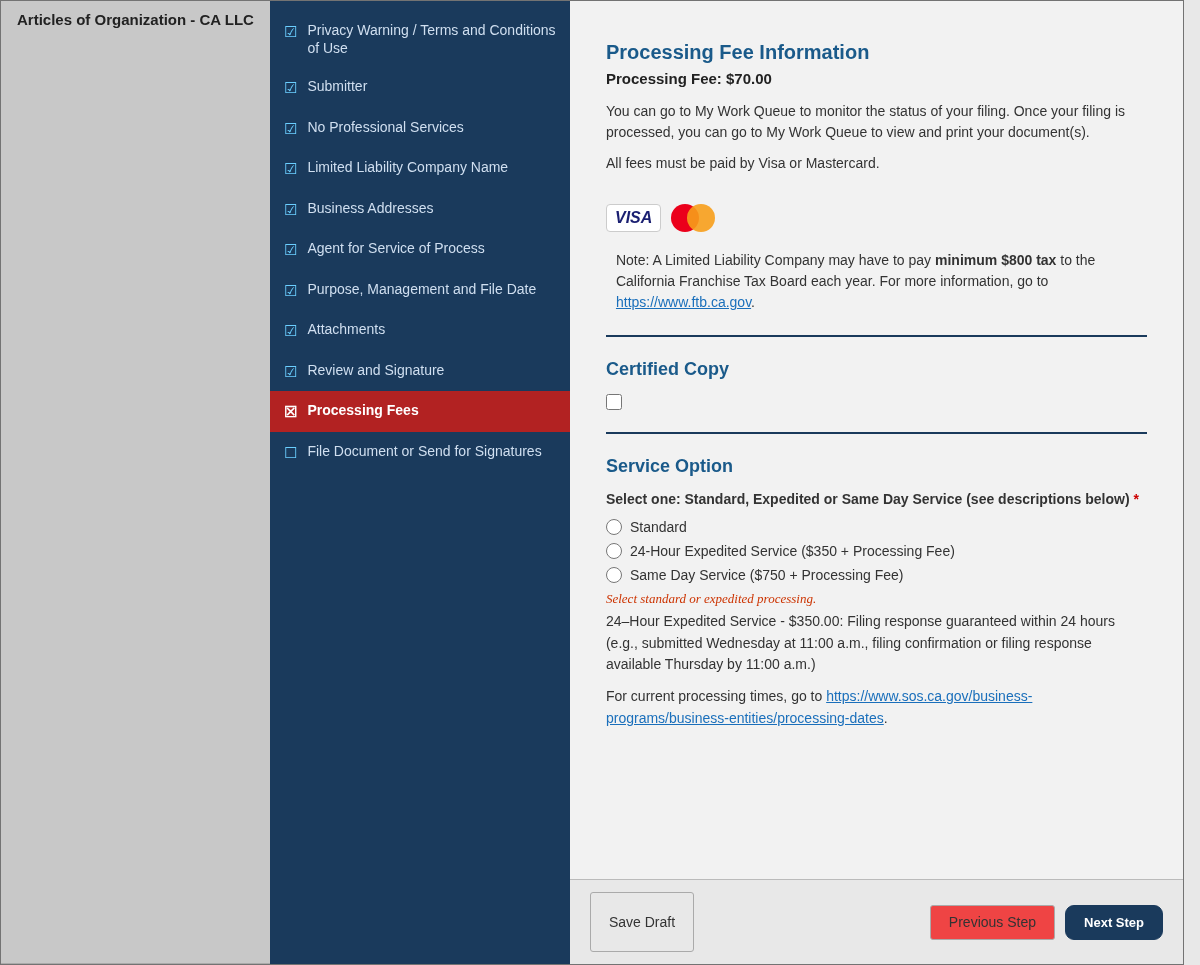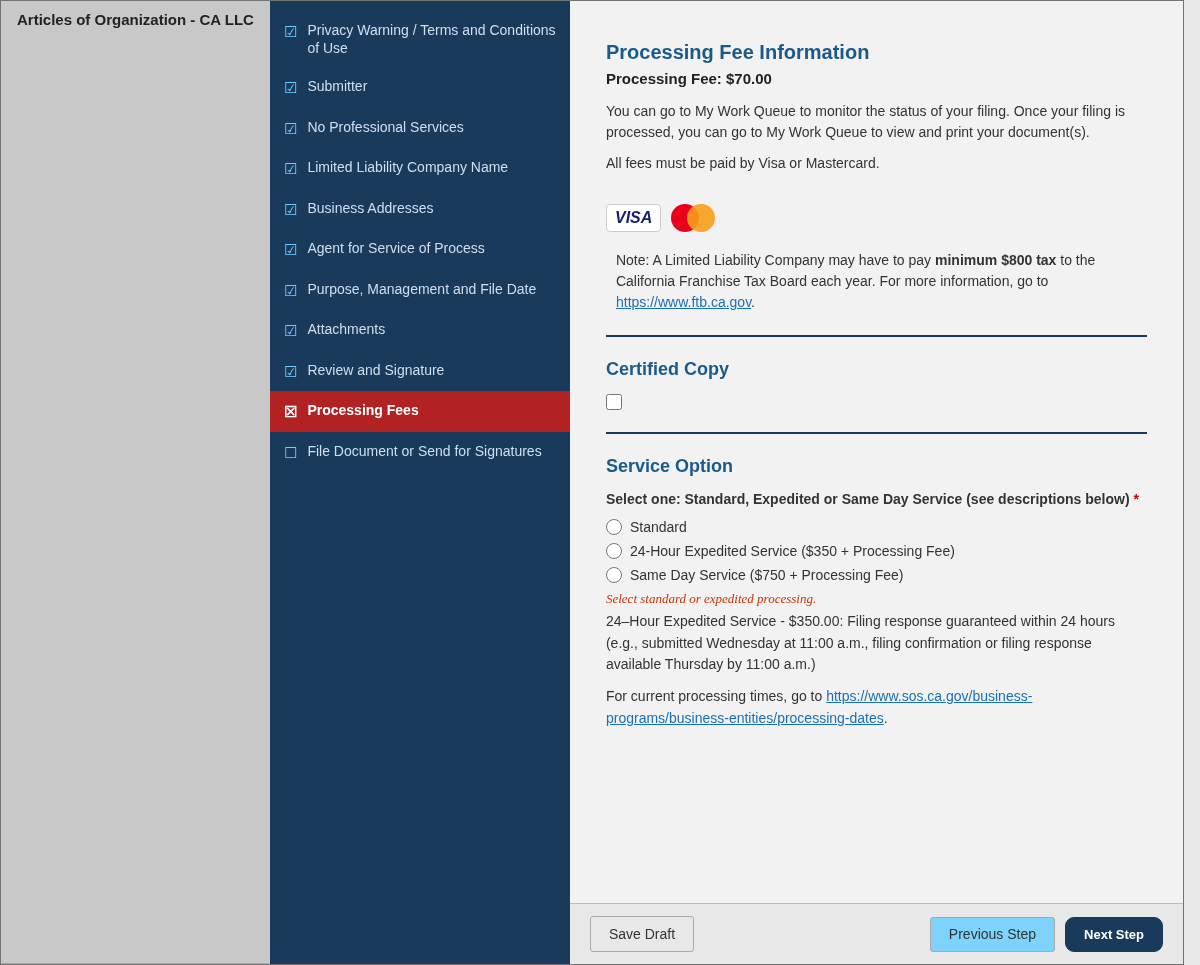--- a/index.html
+++ b/index.html
@@ -234,31 +234,31 @@
       padding: 12px 20px;
       display: flex;
       justify-content: space-between;
       align-items: center;
       flex-shrink: 0;
     }
 
     .btn-save-draft {
       background: #e8e8e8;
       border: 1px solid #aaa;
-      padding: 9px 18px;
+      padding: 21px 18px;
       font-size: 14px;
       cursor: pointer;
       border-radius: 3px;
       color: #333;
     }
 
     .footer-right { display: flex; gap: 10px; }
 
     .btn-prev {
-      background: #7dd3fc;
+      background: #ef4444;
       border: 1px solid #aaa;
       padding: 6px 18px;
       font-size: 14px;
       cursor: pointer;
       border-radius: 3px;
       color: #333;
     }
 
     .btn-next {
       background: #1a3a5c;

